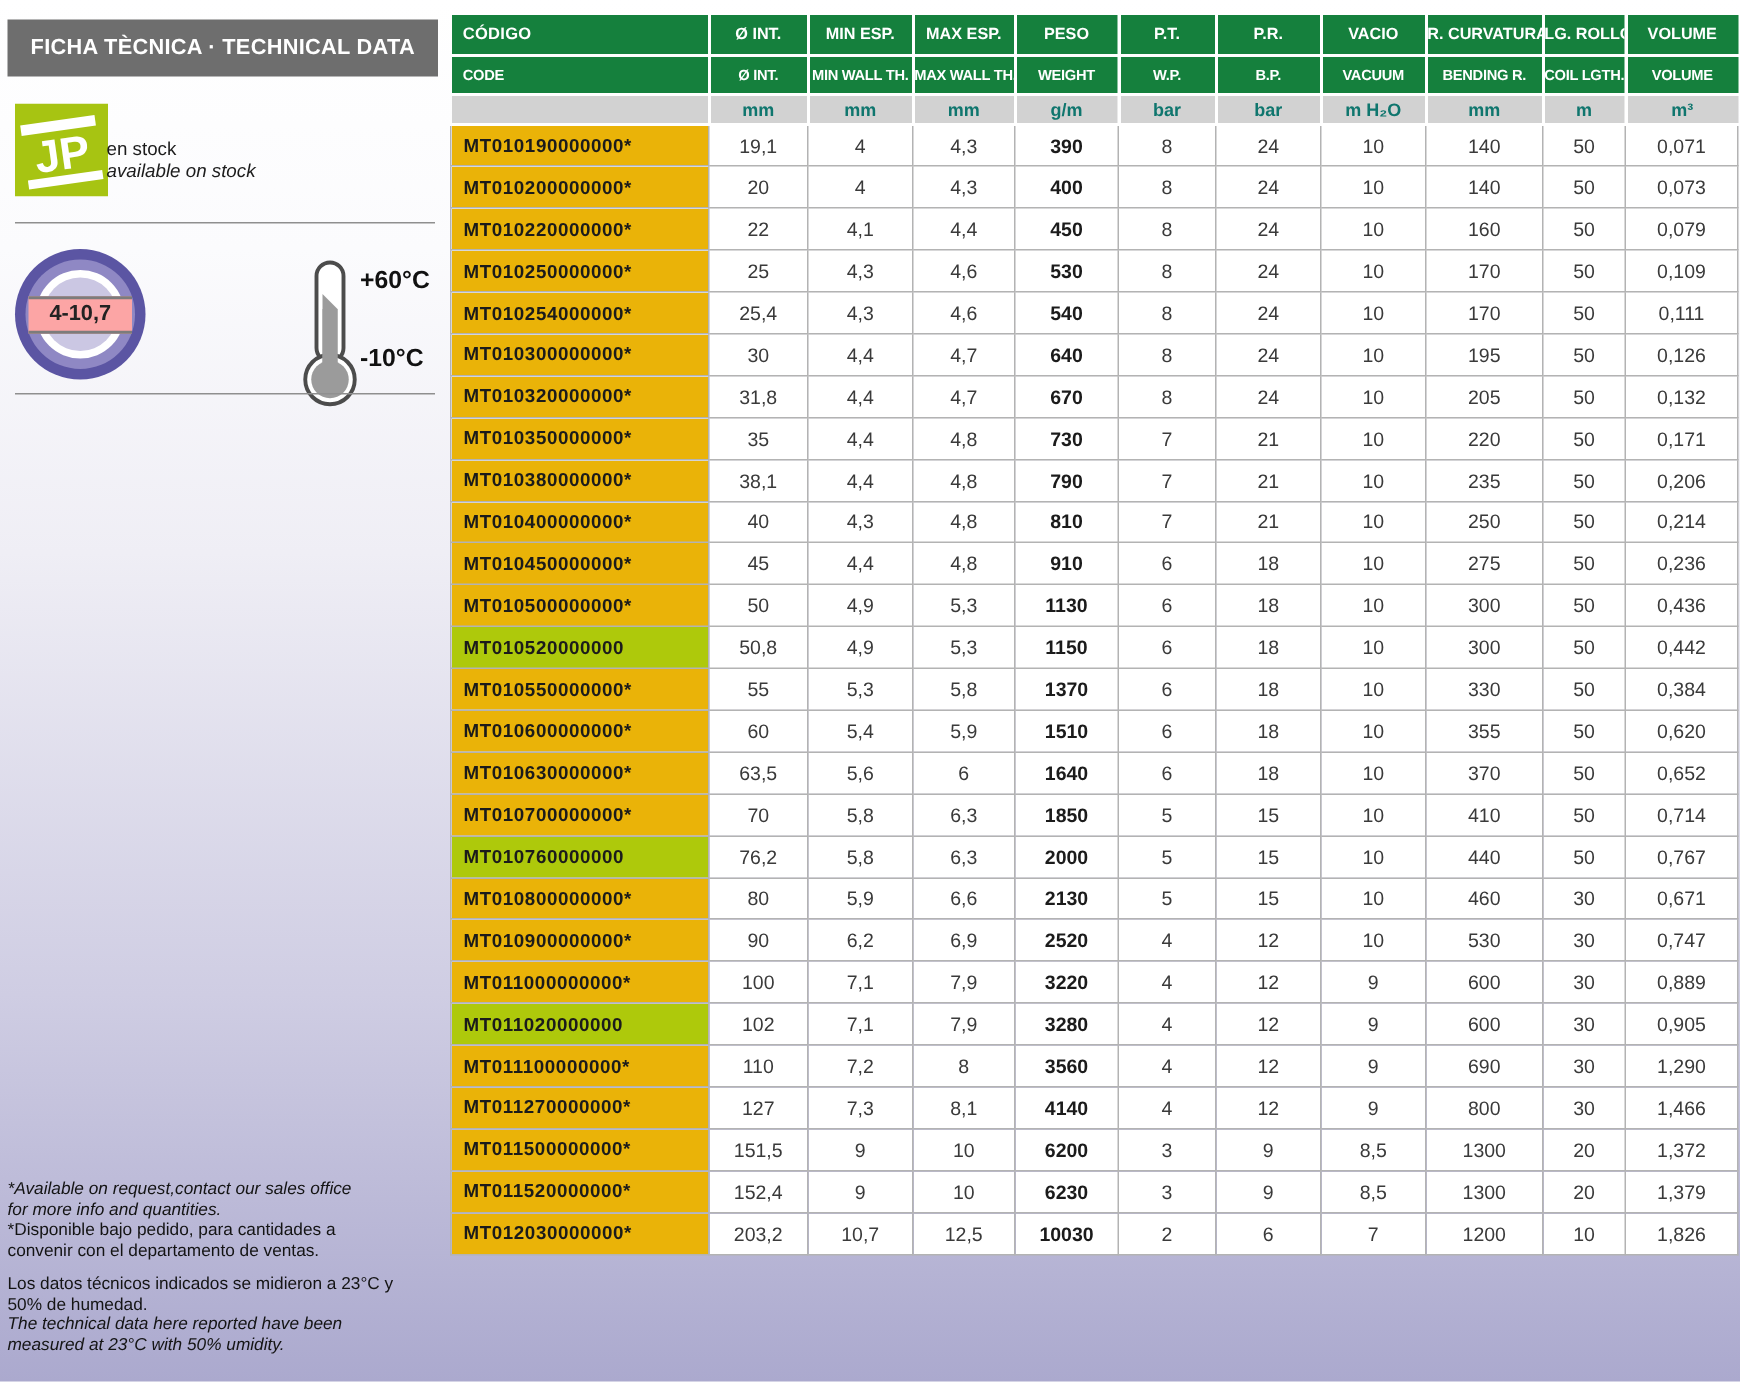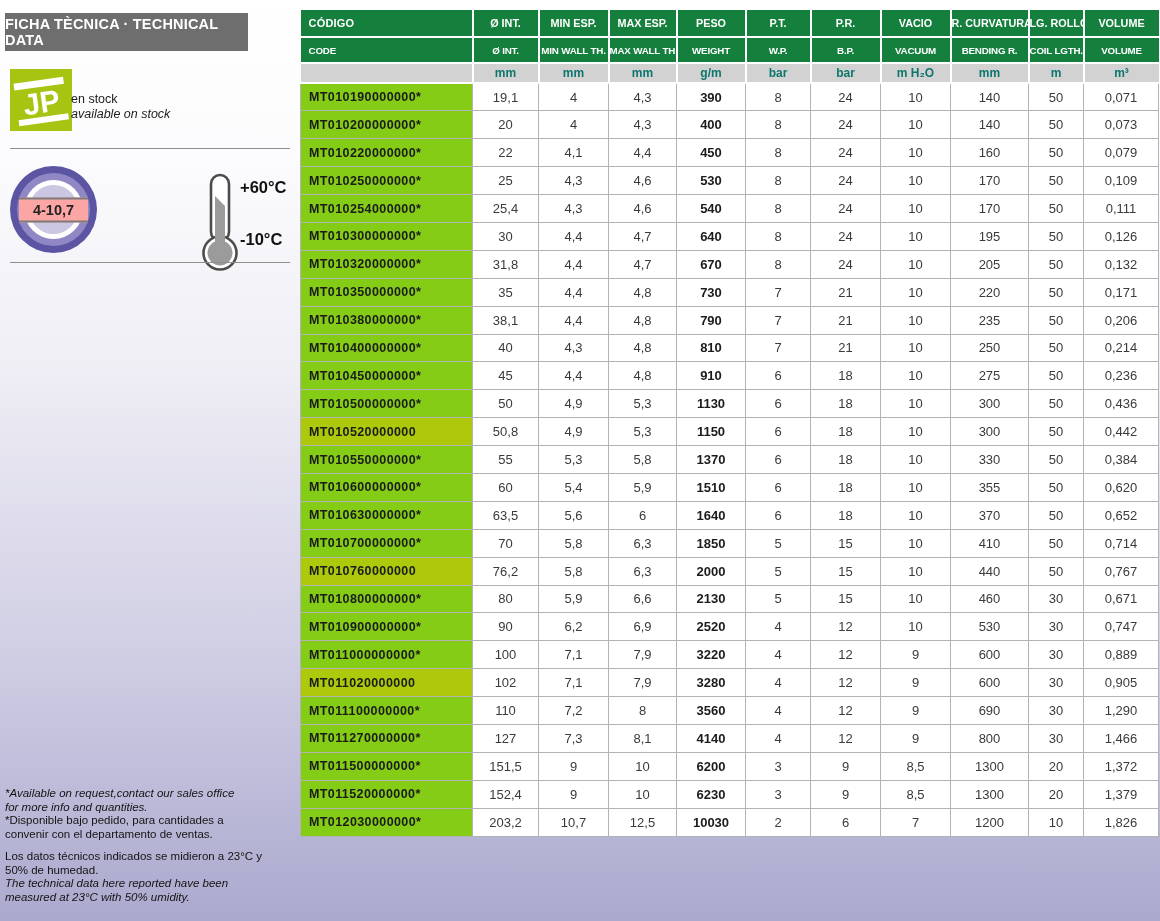--- a/index.html
+++ b/index.html
@@ -5,21 +5,21 @@
   * { margin:0; padding:0; box-sizing:border-box; }
   html,body { width:1160px; height:921px; }
   body {
     font-family:"Liberation Sans", sans-serif;
     position:relative;
     background:linear-gradient(180deg,#ffffff 0%,#fbfbfd 18%,#efeef5 40%,#cfcde3 72%,#aba9ce 100%);
     overflow:hidden;
   }
   .sidebar { position:absolute; left:0; top:0; width:300px; height:921px; }
   .title-bar {
-    position:absolute; left:5px; top:13px; width:243px; height:38px;
+    position:absolute; left:5px; top:13px; width:287px; height:38px;
     background:#6e6e6e; color:#fff; font-weight:bold; font-size:14.5px;
     display:flex; align-items:center; justify-content:center; letter-spacing:.2px;
   }
   .logo { position:absolute; left:10px; top:69px; width:62px; height:62px; }
   .stock { position:absolute; left:71px; top:92px; font-size:12.5px; color:#1c1c1c; line-height:15px; }
   .stock .it { font-style:italic; }
   .divider { position:absolute; left:10px; width:280px; height:0; border-top:1px solid #8f8f8f; }
   .d1 { top:148px; } .d2 { top:262px; }
 
   .badge { position:absolute; left:10px; top:166px; width:87px; height:87px; border-radius:50%; background:#5b55a3; }
@@ -53,21 +53,21 @@
   thead th:first-child { border-left:none; text-align:left; padding-left:8px; font-size:11px; letter-spacing:.2px; }
   thead th:last-child { border-right:none; }
   thead tr.units th {
     background:#d2d2d2; color:#0f766e; height:20px; font-size:12px; letter-spacing:0;
   }
   tbody td {
     background:#fff; border:1px solid #b3b3b3; height:27.9px;
     text-align:center; font-size:13px; color:#3a3a3a;
   }
   tbody td.code {
-    background:#84cc16; color:#1b1b1b; font-weight:bold; text-align:left;
+    background:#eab308; color:#1b1b1b; font-weight:bold; text-align:left;
     padding-left:8px; font-size:12.5px; letter-spacing:.4px;
   }
   tbody tr.green td.code { background:#aec90b; }
   tbody td.peso { font-weight:bold; color:#1b1b1b; }
 </style>
 </head>
 <body>
 
 <aside class="sidebar">
   <div class="title-bar">FICHA TÈCNICA · TECHNICAL DATA</div>

